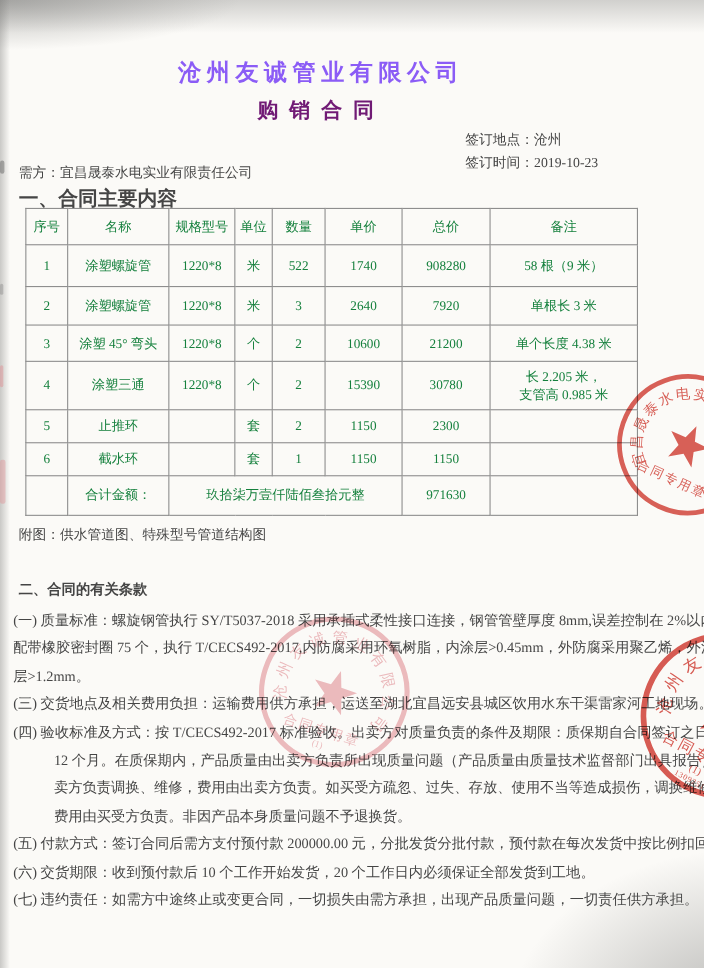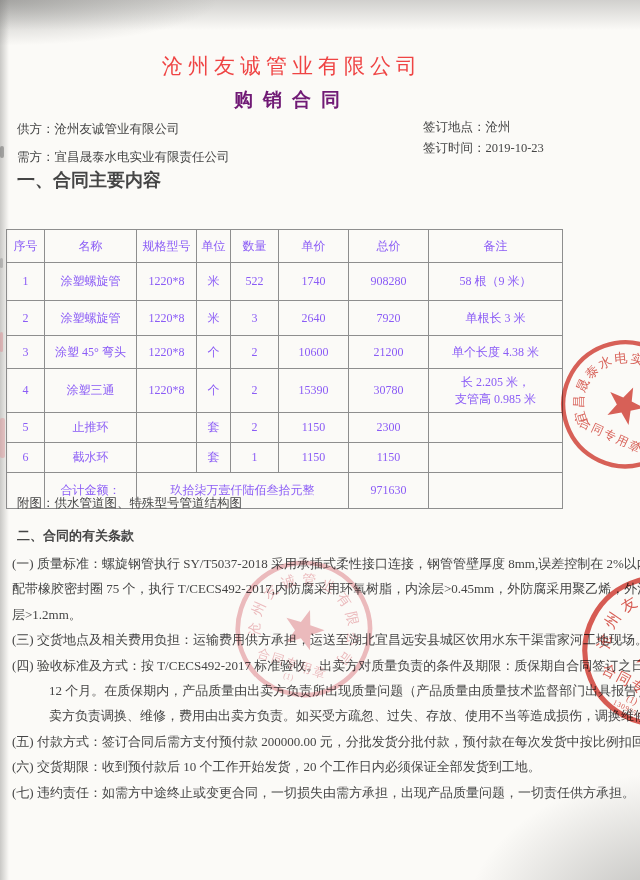--- a/index.html
+++ b/index.html
@@ -19,59 +19,58 @@
   .scan-br{position:absolute;right:-40px;bottom:-50px;width:220px;height:160px;
     background:radial-gradient(ellipse at 100% 100%,rgba(120,120,118,.55),rgba(120,120,118,0) 70%);pointer-events:none;}
   .edge-mark{position:absolute;pointer-events:none;border-radius:2px;}
   .m1{left:0;top:146px;width:4px;height:12px;background:rgba(90,90,90,.45);}
   .m2{left:0;top:332px;width:3px;height:20px;background:rgba(225,140,145,.45);}
   .m3{left:0;top:418px;width:5px;height:40px;background:rgba(225,140,145,.40);}
   .m4{left:0;top:258px;width:3px;height:10px;background:rgba(120,120,120,.35);}
 
   
   .t1{position:absolute;left:0;top:52px;width:584px;text-align:center;
-      font-size:21px;font-weight:normal;letter-spacing:5px;color:#ef4444;}
+      font-size:21px;font-weight:bold;letter-spacing:5px;color:#8b5cf6;}
   .t2{position:absolute;left:0;top:87px;width:584px;text-align:center;
       font-size:19px;font-weight:bold;letter-spacing:10px;color:#701a75;}
   .party{position:absolute;left:17px;font-size:12.5px;white-space:nowrap;}
   .p-sup{top:121px;} .p-buy{top:149px;}
   .meta{position:absolute;left:423px;top:117px;font-size:12.5px;line-height:20.5px;white-space:nowrap;}
   .h1{position:absolute;left:17px;top:168px;font-size:18px;font-weight:bold;white-space:nowrap;}
 
   
-  table.items{position:absolute;left:6px;top:189px;width:556px;
-    border-collapse:collapse;table-layout:fixed;font-size:12px;color:#8b5cf6;margin-top:40px;}
+  table.items{position:absolute;left:23px;top:189px;width:556px;
+    border-collapse:collapse;table-layout:fixed;font-size:12px;color:#15803d;}
   table.items td,table.items th{border:1px solid #8e8e8e;text-align:center;
     vertical-align:middle;padding:0 2px;font-weight:normal;white-space:pre-line;overflow:hidden;}
   tr.hdr{height:33px;} tr.r0{height:38px;} tr.r1{height:35px;} tr.r2{height:33px;}
   tr.r3{height:44px;} tr.r4{height:30px;} tr.r5{height:30px;}
   tr.tot{height:36px;} tr.noter{height:30px;}
   td.note-cell{text-align:left;padding-left:5px;white-space:nowrap;font-size:12px;}
 
   
-  .attach{position:absolute;left:17px;top:495px;font-size:12.5px;white-space:nowrap;}
+  .attach{position:absolute;left:17px;top:478px;font-size:12.5px;white-space:nowrap;}
   .h2{position:absolute;left:17px;top:527px;font-size:13px;font-weight:bold;white-space:nowrap;}
   .clauses{position:absolute;left:12px;top:551px;width:622px;font-size:13px;line-height:25.4px;}
   .cl{white-space:nowrap;}
   .cl.indent{margin-left:37px;}
 
   
   .stamp{position:absolute;mix-blend-mode:multiply;pointer-events:none;}
   .stamp svg{display:block;width:100%;height:100%;}
   .stamp.faded{filter:blur(.6px);}
 </style>
 </head>
 <body>
 
 <div class="page">
 
   <div class="t1">沧州友诚管业有限公司</div>
   <div class="t2">购销合同</div>
 
-  <div class="party p-sup">供方：沧州友诚管业有限公司</div>
   <div class="party p-buy">需方：宜昌晟泰水电实业有限责任公司</div>
 
   <div class="meta">
     <div>签订地点：沧州</div>
     <div>签订时间：2019-10-23</div>
   </div>
 
   <div class="h1">一、合同主要内容</div>
 
   <table class="items">
@@ -171,20 +170,21 @@
   <div class="h2">二、合同的有关条款</div>
 
   <div class="clauses">
     <div class="cl">(一) 质量标准：螺旋钢管执行 SY/T5037-2018 采用承插式柔性接口连接，钢管管壁厚度 8mm,误差控制在 2%以内，</div>
     <div class="cl">配带橡胶密封圈 75 个，执行 T/CECS492-2017,内防腐采用环氧树脂，内涂层&gt;0.45mm，外防腐采用聚乙烯，外涂</div>
     <div class="cl">层&gt;1.2mm。</div>
     <div class="cl">(三) 交货地点及相关费用负担：运输费用供方承担，运送至湖北宜昌远安县城区饮用水东干渠雷家河工地现场。</div>
     <div class="cl">(四) 验收标准及方式：按 T/CECS492-2017 标准验收。出卖方对质量负责的条件及期限：质保期自合同签订之日起</div>
     <div class="cl indent">12 个月。在质保期内，产品质量由出卖方负责所出现质量问题（产品质量由质量技术监督部门出具报告），出</div>
     <div class="cl indent">卖方负责调换、维修，费用由出卖方负责。如买受方疏忽、过失、存放、使用不当等造成损伤，调换维修的一</div>
+    <div class="cl indent">费用由买受方负责。非因产品本身质量问题不予退换货。</div>
     <div class="cl">(五) 付款方式：签订合同后需方支付预付款 200000.00 元，分批发货分批付款，预付款在每次发货中按比例扣回。</div>
     <div class="cl">(六) 交货期限：收到预付款后 10 个工作开始发货，20 个工作日内必须保证全部发货到工地。</div>
     <div class="cl">(七) 违约责任：如需方中途终止或变更合同，一切损失由需方承担，出现产品质量问题，一切责任供方承担。</div>
   </div>
 
   <div class="stamp" style="left: 553.7px; top: 332.7px; width: 142.6px; height: 142.6px; opacity: 0.85;">
       <svg viewBox="-115 -115 230 230">
         <g transform="rotate(25)" fill="#d5463d">
           <circle r="100" fill="none" stroke="#d5463d" stroke-width="7"></circle>
           <path d="M0.0,-30.0 L7.5,-8.4 L30.4,-7.9 L12.2,6.0 L18.8,27.9 L0.0,14.8 L-18.8,27.9 L-12.2,6.0 L-30.4,-7.9 L-7.5,-8.4 Z"></path>

